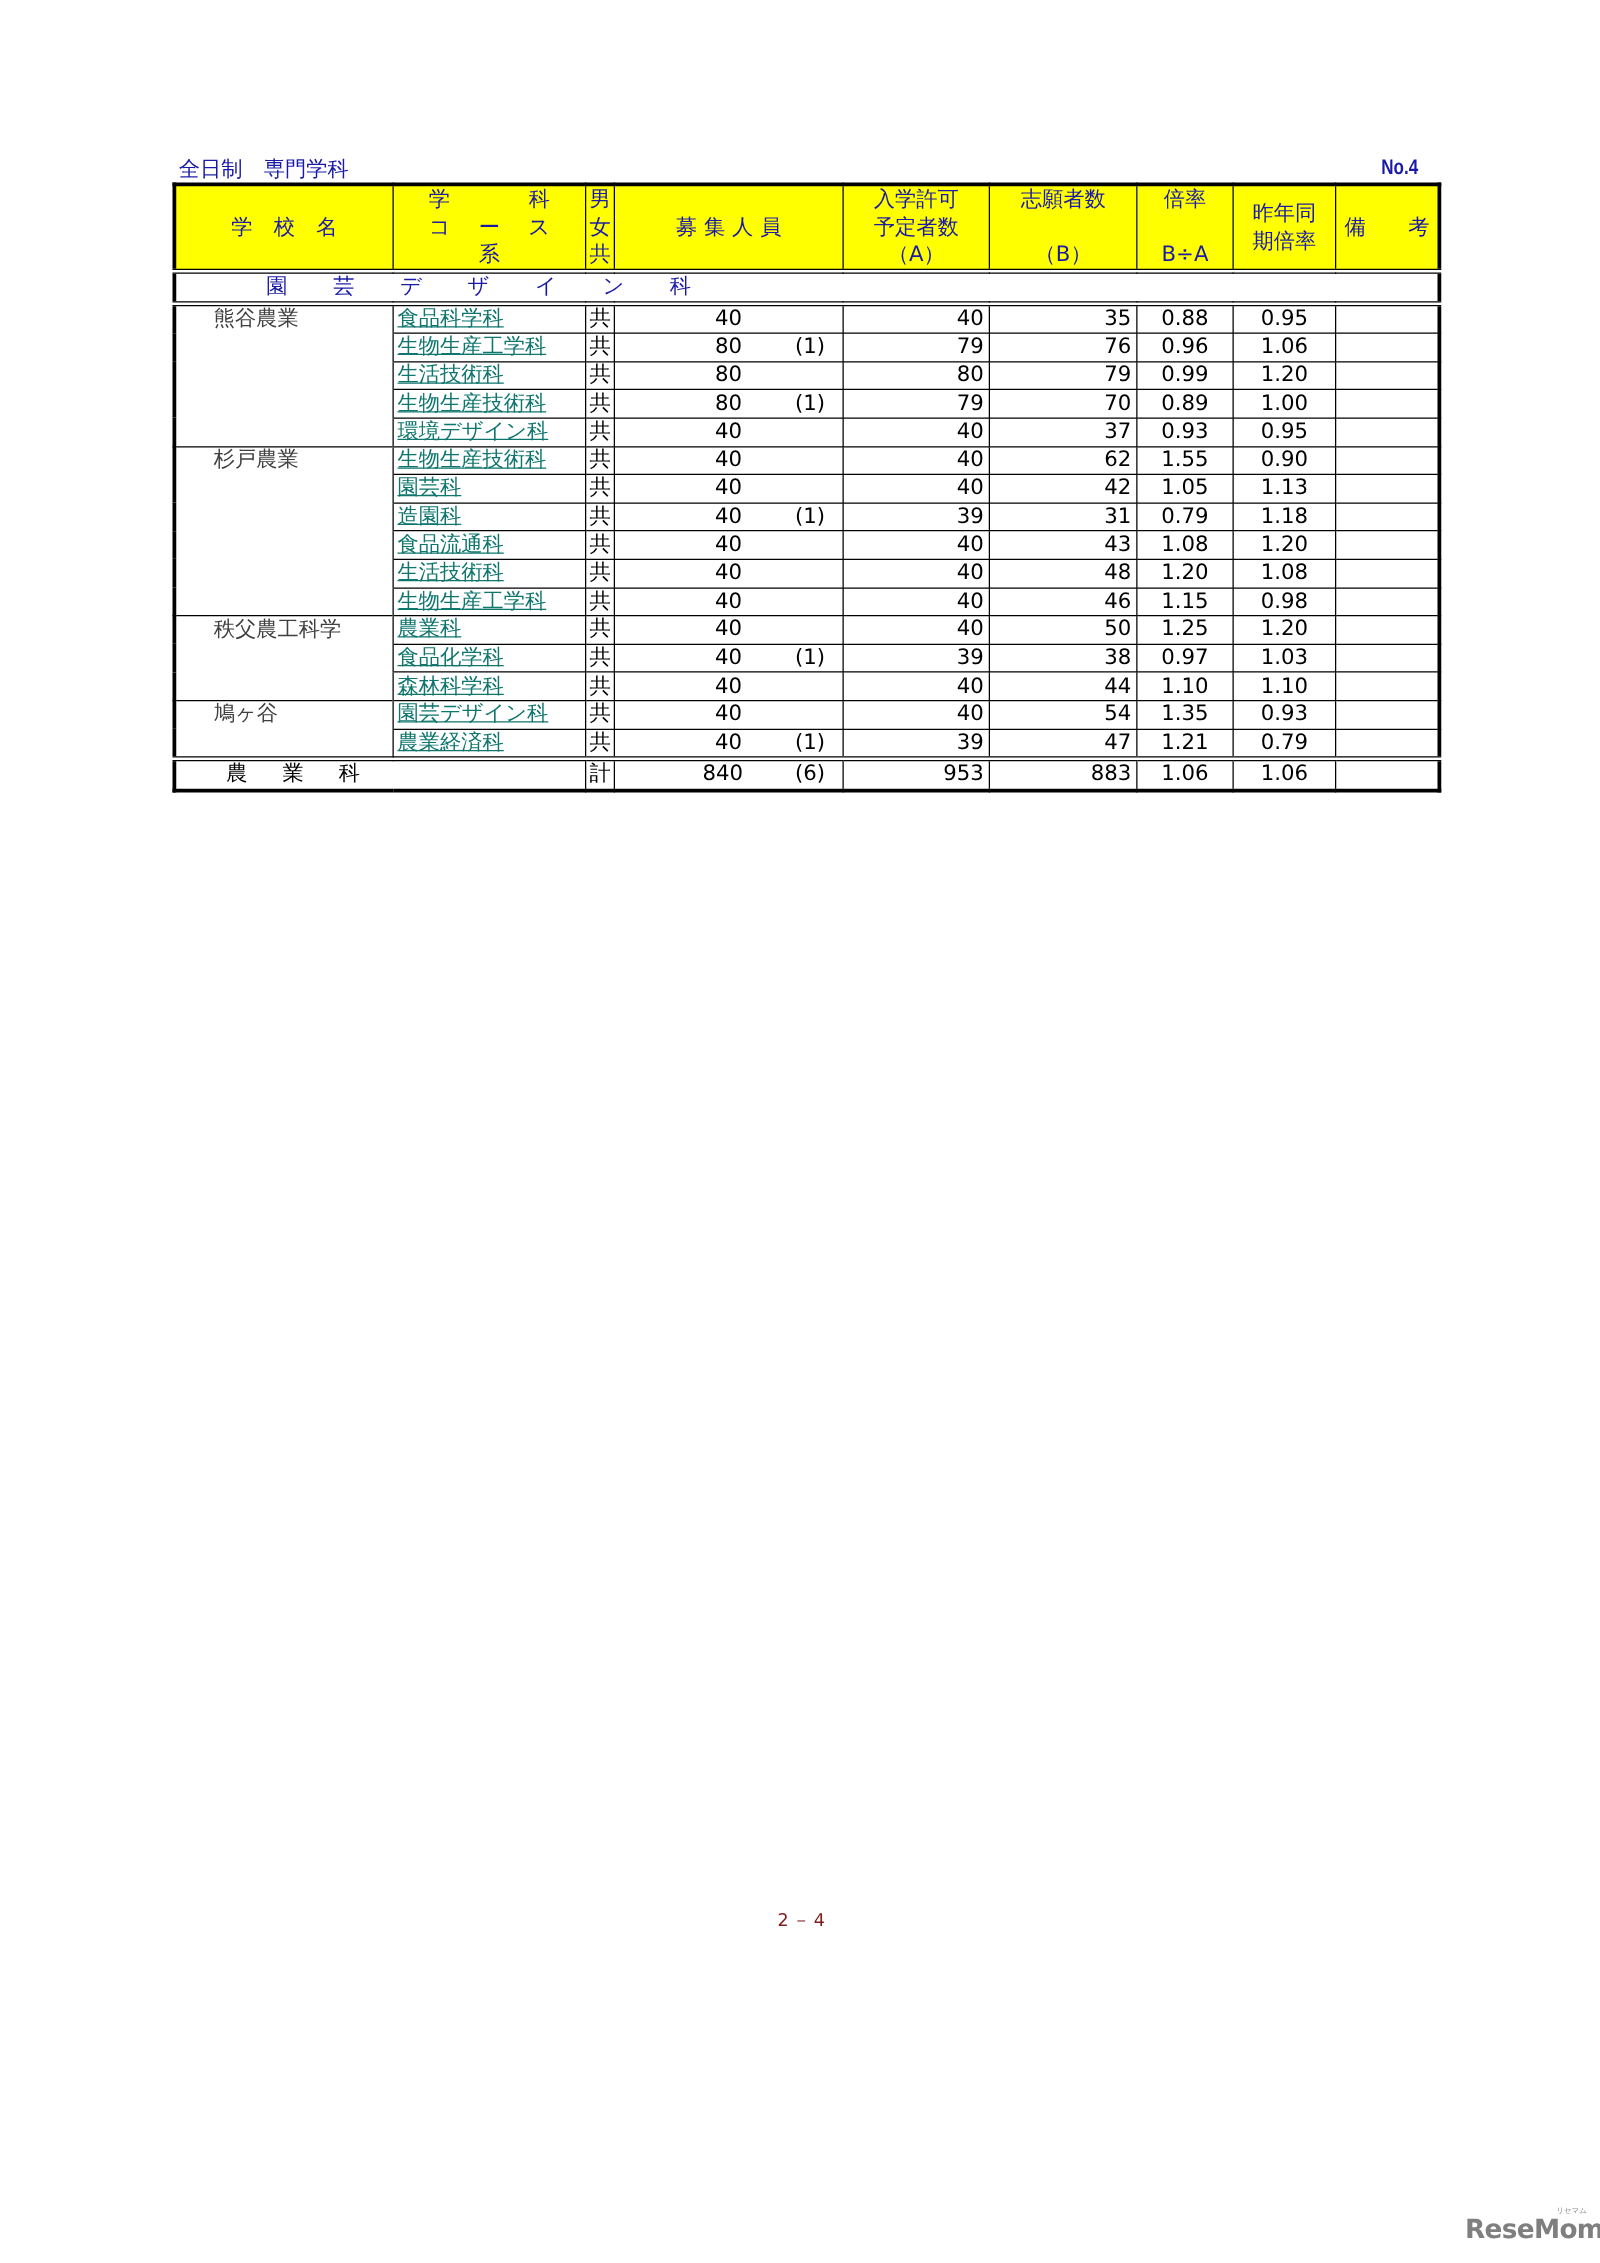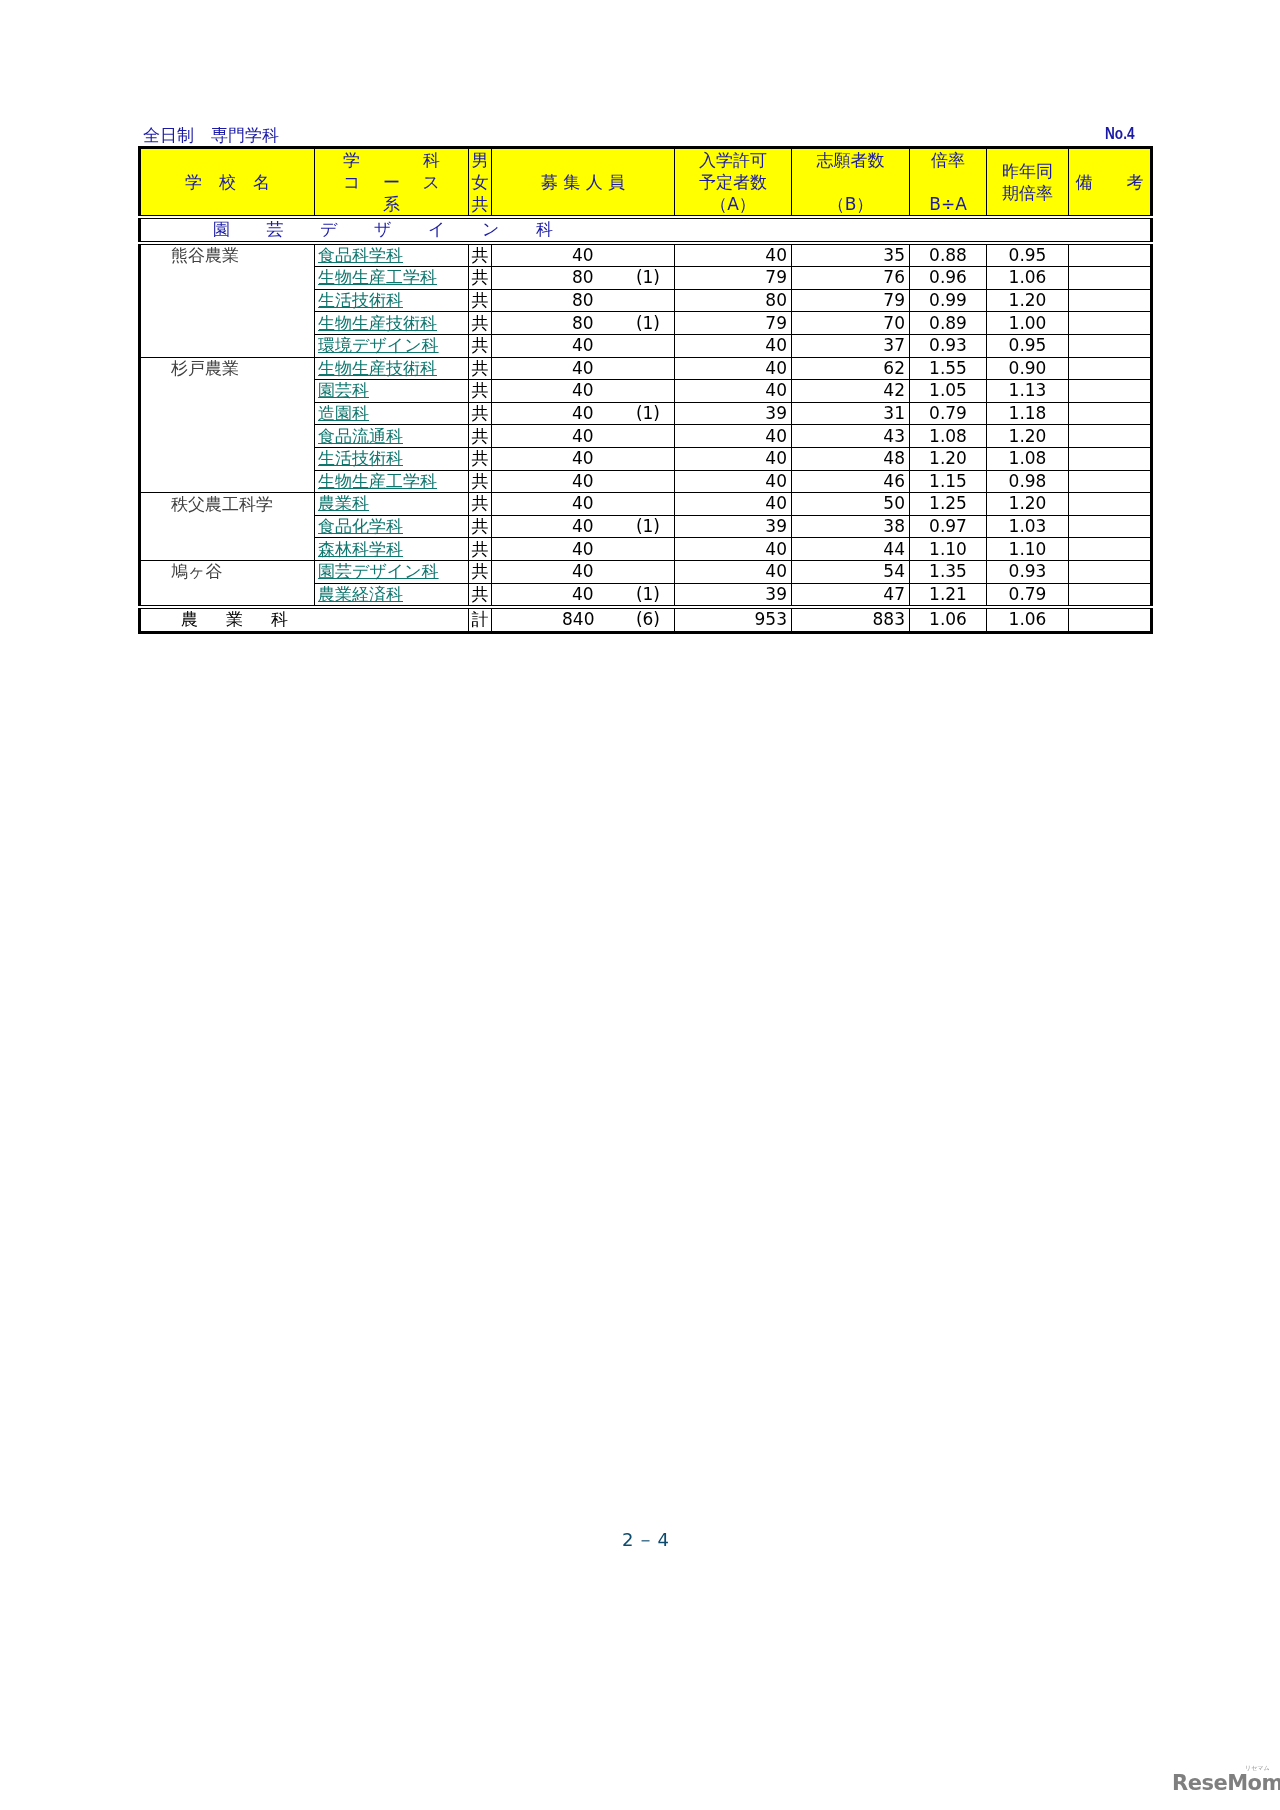--- a/index.html
+++ b/index.html
@@ -12,21 +12,21 @@
   th.hd { height:66px !important; line-height:22px !important; }
   .c-right { text-align:right; padding-right:4px !important; }
   .c-center { text-align:center; }
   .school { color:#404040; padding-left:30px !important; border-bottom:none !important; border-top:none !important; }
   .school.first { border-top:1.5px solid #000 !important; }
   .dept { color:#0f766e; text-decoration:underline; padding-left:3px !important; }
   .section-row td { border-top:4px double #000 !important; border-bottom:4px double #000 !important; color:#1a1aa6; letter-spacing:2.15em; padding-left:72px !important; height:20px; }
   .total-row td { border-top:4px double #000 !important; }
   .paren { float:right; padding-right:14px; }
   .num-left { padding-left:80px; }
-  .page-num { position:absolute; left:622px; top:1528px; font-size:18px; color:#0c4a6e; letter-spacing:3px; }
+  .page-num { position:absolute; left:622px; top:1528px; font-size:14px; color:#7f1d1d; letter-spacing:3px; }
   .logo { position:absolute; left:1172px; top:1771px; font-size:21px; font-weight:bold; color:#7f7f7f; font-family:"DejaVu Sans", sans-serif; letter-spacing:-0.5px; }
   .logo-kana { position:absolute; left:1245px; top:1764px; font-size:6px; color:#8f8f8f; }
   .hdr-3 { display:flex; justify-content:space-between; padding:0 28px; }
 </style>
 </head>
 <body>
 
 <div class="doc-title">全日制　専門学科</div>
 <div class="doc-no">No.4</div>
 

